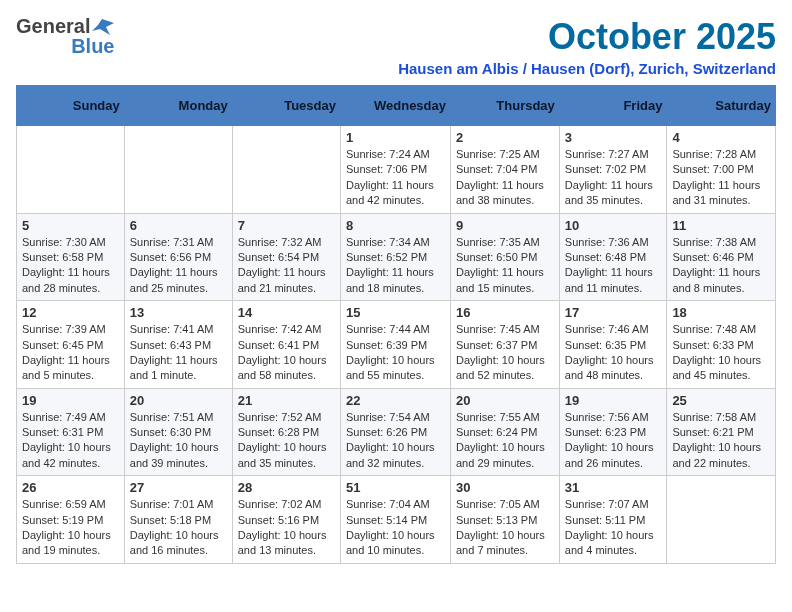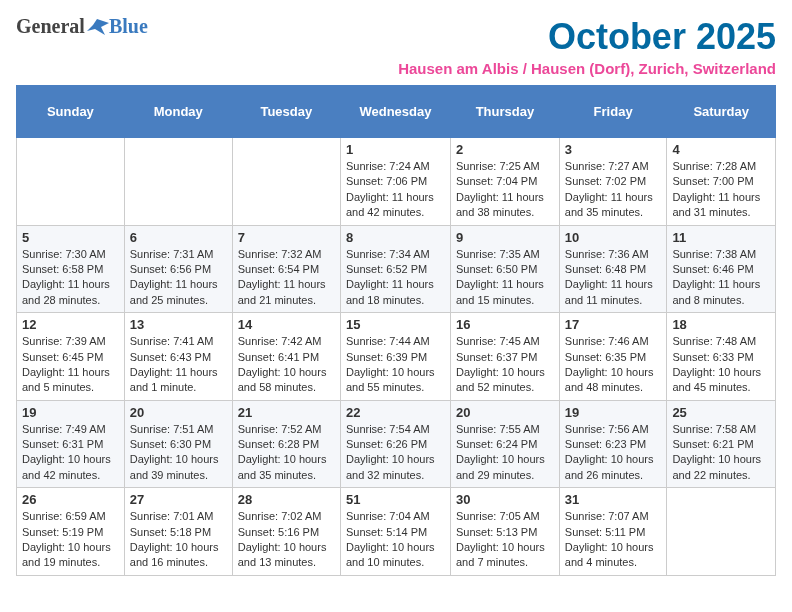--- a/index.html
+++ b/index.html
@@ -11,50 +11,50 @@
       padding: 16px;
     }
     .header {
       display: flex;
       align-items: flex-start;
       justify-content: space-between;
       margin-bottom: 4px;
     }
     .logo {
       display: flex;
+      flex-direction: column;
       align-items: flex-end;
       line-height: 1;
-      font-family: Liberation Serif, serif;
     }
     .title-section {
       text-align: right;
     }
     .month-title {
       font-size: 36px;
       font-weight: bold;
       color: #0369a1;
     }
     .location-title {
       font-size: 15px;
-      color: #ec4899;
+      color: #1d4ed8;
       font-weight: bold;
       margin-top: 2px;
     }
     .calendar {
       width: 100%;
       border-collapse: collapse;
       margin-top: 8px;
     }
     .calendar th {
       background-color: #4a7fc1;
-      color: #ffffff;
+      color: #0f172a;
       font-size: 13px;
       font-weight: bold;
-      padding: 18px 4px;
-      text-align: center;
+      padding: 12px 4px;
+      text-align: right;
       border: 1px solid #4a7fc1;
     }
     .calendar td {
       border: 1px solid #ccc;
       vertical-align: top;
       padding: 4px 5px;
       width: 113px;
       min-height: 80px;
       font-size: 11px;
       color: #333;

